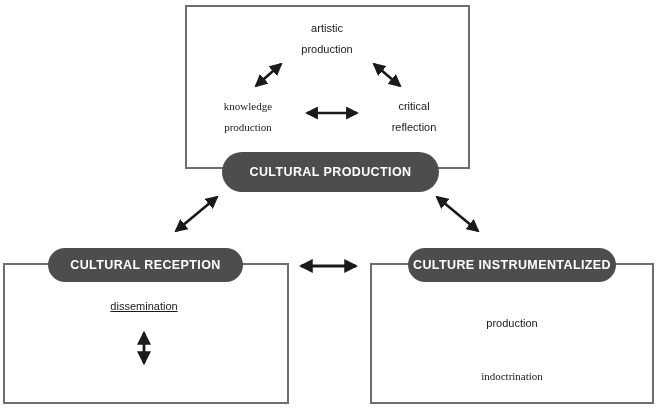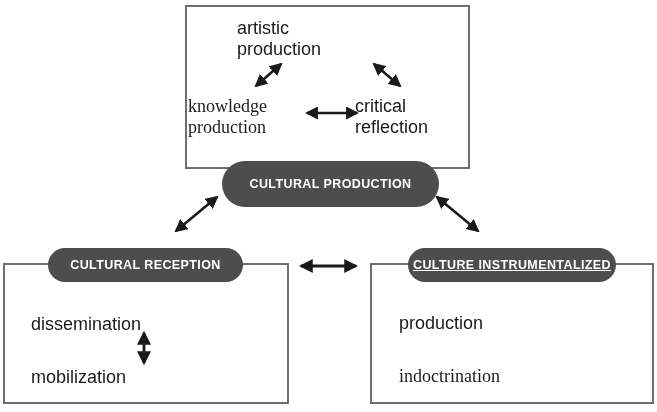--- a/index.html
+++ b/index.html
@@ -38,23 +38,23 @@
   }
   #panel-instrumentalized {
     left: 370px;
     top: 263px;
     width: 284px;
     height: 141px;
   }
   .node-label {
     position: absolute;
     color: #1a1a1a;
-    font-size: 18px;
+    font-size: 11px;
     line-height: 21px;
-    text-align: left;
+    text-align: center;
     white-space: pre-line;
     letter-spacing: 0px;
   }
   .pill {
     position: absolute;
     box-sizing: border-box;
     background: #4d4d4d;
     color: #ffffff;
     border-radius: 999px;
     font-size: 12.5px;
@@ -63,50 +63,48 @@
     display: flex;
     align-items: center;
     justify-content: center;
     text-align: center;
     z-index: 5;
   }
   #pill-production {
     left: 222px;
     top: 152px;
     width: 217px;
-    height: 46px;
-    margin-top: 9px;
+    height: 40px;
   }
   #pill-reception {
     left: 48px;
     top: 248px;
     width: 195px;
     height: 34px;
   }
   #pill-instrumentalized {
     left: 408px;
     top: 248px;
     width: 208px;
     height: 34px;
-    text-decoration: underline;
   }
   svg.arrow-layer {
     position: absolute;
     left: 0;
     top: 0;
     width: 657px;
     height: 412px;
     pointer-events: none;
     z-index: 3;
   }
   
   #label-artistic      { left: 237px; top: 18px;  width: 180px; }
   #label-knowledge     { left: 188px; top: 96px;  width: 120px; font-family: Liberation Serif, serif; }
   #label-critical      { left: 355px; top: 96px;  width: 118px; }
-  #label-dissemination { left: 31px;  top: 314px; width: 226px; }
+  #label-dissemination { left: 31px;  top: 296px; width: 226px; text-decoration: underline; }
   #label-mobilization  { left: 31px;  top: 367px; width: 226px; }
   #label-propaganda    { left: 399px; top: 313px; width: 226px; }
   #label-indoctrination{ left: 399px; top: 366px; width: 226px; font-family: Liberation Serif, serif; }
 </style>
 </head>
 <body>
 
 <div id="diagram-root">
 
   <div class="panel" id="panel-production"></div>
@@ -144,21 +142,20 @@
 production</div>
 
   <div class="node-label" id="label-knowledge">knowledge
 production</div>
 
   <div class="node-label" id="label-critical">critical
 reflection</div>
 
   <div class="node-label" id="label-dissemination">dissemination</div>
 
-  <div class="node-label" id="label-mobilization">mobilization</div>
 
   <div class="node-label" id="label-propaganda">production</div>
 
   <div class="node-label" id="label-indoctrination">indoctrination</div>
 
   <div class="pill" id="pill-production">CULTURAL PRODUCTION</div>
 
   <div class="pill" id="pill-reception">CULTURAL RECEPTION</div>
 
   <div class="pill" id="pill-instrumentalized">CULTURE INSTRUMENTALIZED</div>

